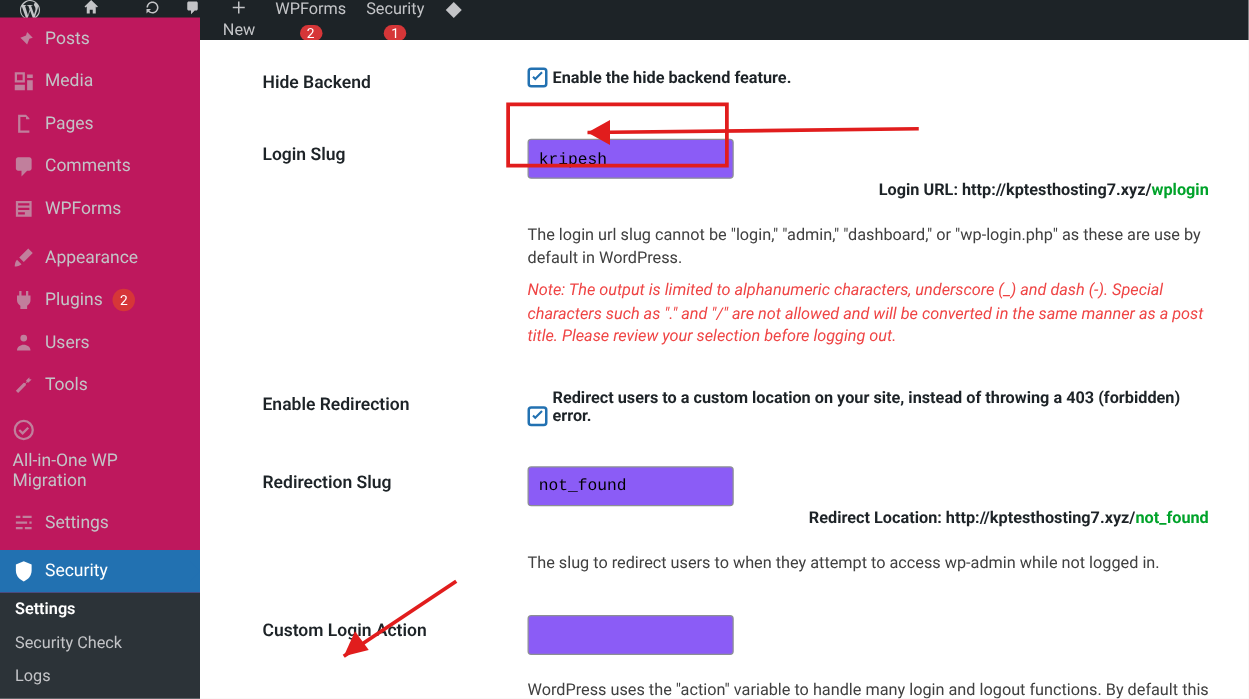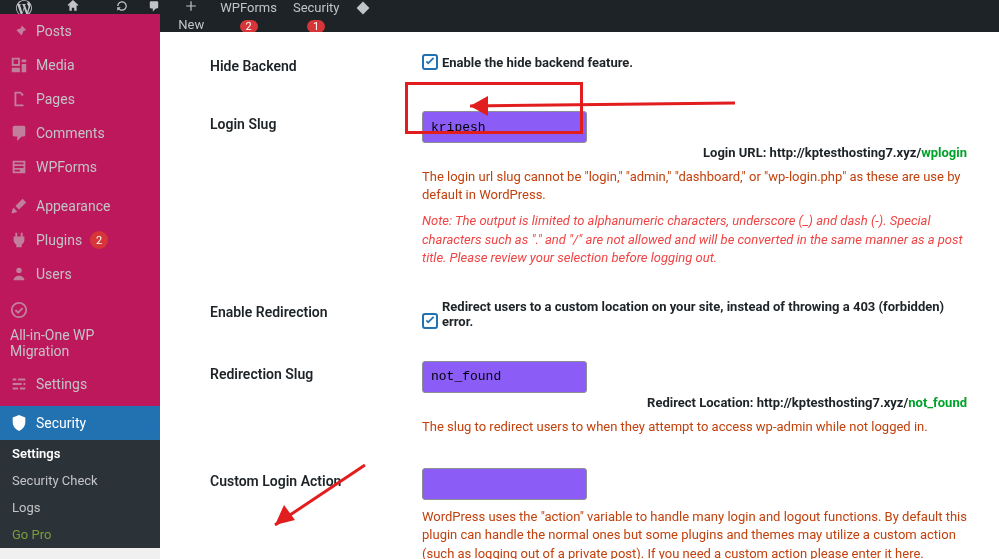--- a/index.html
+++ b/index.html
@@ -15,21 +15,21 @@
 .menu-sep { height: 5px; }
 .menu-icon { width: 18px; height: 18px; fill: currentColor; opacity: .6; flex-shrink: 0; }
 .menu-item.current .menu-icon { opacity: 1; fill: #fff; }
 .submenu { background: #2c3338; }
 .submenu .sub-item { padding: 6px 12px; font-size: 13px; color: #c3c4c7; cursor: pointer; }
 .submenu .sub-item.current-sub { color: #fff; font-weight: 600; }
 .content { position: absolute; left: 160px; top: 32px; right: 0; bottom: 0; background: #fff; padding: 4px 20px 20px 48px; overflow: hidden; }
 .form-table th { width: 200px; text-align: left; vertical-align: top; padding: 20px 10px 20px 0; font-size: 14px; font-weight: 600; color: #1d2327; }
 .form-table td { vertical-align: top; padding: 15px 10px; font-size: 13px; }
 .regular-text { font-family: "Courier New", monospace; font-size: 13px; padding: 3px 8px; border: 1px solid #8c8f94; border-radius: 3px; width: 165px; height: 32px; background: #8b5cf6; }
-.desc { color: #c2410c; font-size: 13px; margin-top: 8px; line-height: 1.4; }
+.desc { color: #404040; font-size: 13px; margin-top: 20px; line-height: 1.4; }
 .note { color: #ef4444; font-size: 13px; font-style: italic; margin-top: 8px; line-height: 1.4; }
 .strong-label { font-weight: 700; color: #1d2327; }
 .checkwrap { display: flex; gap: 4px; align-items: flex-end; }
 .checkbox-fake { width: 16px; height: 16px; border: 2px solid #2271b1; border-radius: 3px; display: flex; align-items: center; justify-content: center; flex-shrink: 0; margin-top: 1px; background: #fff; }
 .checkbox-fake svg { width: 12px; height: 12px; fill: #2271b1; }
 .url-line { font-weight: 700; color: #1d2327; margin-top: 2px; font-size: 13px; text-align: right; }
 .url-slug { color: #00a32a; }
 .highlight-box { position: absolute; border: 3px solid #e11d1d; pointer-events: none; }
 .arrow-svg { position: absolute; pointer-events: none; }
 </style>
@@ -125,20 +125,26 @@
       </svg>
     <span>Plugins</span>
     <span class="badge-red">2</span>
   </div>
   <div class="menu-item">
     <svg class="menu-icon" viewBox="0 0 20 20">
         <path d="M10 9a3 3 0 100-6 3 3 0 000 6zm-6 8c0-3 3-5 6-5s6 2 6 5H4z"></path>
       </svg>
     <span>Users</span>
   </div>
+  <div class="menu-item">
+    <svg class="menu-icon" viewBox="0 0 20 20">
+        <path d="M15 3a4 4 0 01-5 5l-7 7 2 2 7-7a4 4 0 015-5l-3 3-2-2 3-3z"></path>
+      </svg>
+    <span>Tools</span>
+  </div>
   <div class="menu-item" style="align-items:flex-start;flex-direction:column;">
     <svg class="menu-icon" viewBox="0 0 20 20" style="margin-top:2px;">
         <circle cx="10" cy="10" r="8" fill="none" stroke="currentColor" stroke-width="2"></circle>
         <path d="M6 10l3 3 5-5" fill="none" stroke="currentColor" stroke-width="2"></path>
       </svg>
     <span><span>All-in-One WP</span><br><span>Migration</span></span>
   </div>
   <div class="menu-item">
     <svg class="menu-icon" viewBox="0 0 20 20">
         <path d="M3 4h4v2H3V4zm6 0h8v2H9V4zM3 9h10v2H3V9zm12 0h2v2h-2V9zM3 14h6v2H3v-2zm8 0h6v2h-6v-2z"></path>

